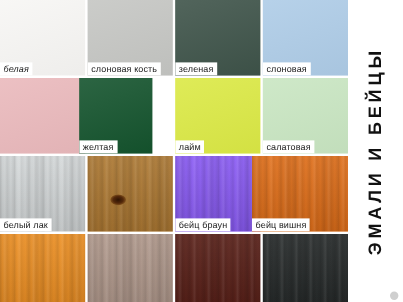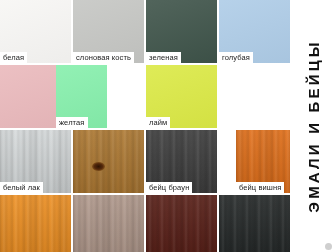--- a/index.html
+++ b/index.html
@@ -77,60 +77,64 @@
     border-radius:50%;
     background:#cfcfcf;
   }
 </style>
 </head>
 <body>
 
 <div id="root">
 
   <div id="grid">
-      <div class="swatch" style="left: 0px; top: 0px; width: 71px; height: 63px; background-color: rgb(247, 246, 244);">
+      <div class="swatch" style="left: 0px; top: 0px; width: 71px; height: 63px; background-color: rgb(247, 246, 244); font-style: italic;">
         <div class="tex" style="background: linear-gradient(160deg, rgba(255, 255, 255, 0.1), rgba(0, 0, 0, 0.035));"></div>
         <div class="label">белая</div>
       </div>
       <div class="swatch" style="left: 73px; top: 0px; width: 71px; height: 63px; background-color: rgb(197, 198, 195);">
         <div class="tex" style="background: linear-gradient(160deg, rgba(255, 255, 255, 0.1), rgba(0, 0, 0, 0.035));"></div>
         <div class="label">слоновая кость</div>
       </div>
       <div class="swatch" style="left: 146px; top: 0px; width: 71px; height: 63px; background-color: rgb(62, 83, 73);">
         <div class="tex" style="background: linear-gradient(160deg, rgba(255, 255, 255, 0.1), rgba(0, 0, 0, 0.035));"></div>
         <div class="label">зеленая</div>
       </div>
       <div class="swatch" style="left: 219px; top: 0px; width: 71px; height: 63px; background-color: rgb(174, 204, 231);">
         <div class="tex" style="background: linear-gradient(160deg, rgba(255, 255, 255, 0.1), rgba(0, 0, 0, 0.035));"></div>
-        <div class="label">голубая</div>
+        <div class="label">слоновая</div>
       </div>
       <div class="swatch" style="left: 0px; top: 65px; width: 71px; height: 63px; background-color: rgb(234, 185, 188);">
         <div class="tex" style="background: linear-gradient(160deg, rgba(255, 255, 255, 0.1), rgba(0, 0, 0, 0.035));"></div>
       </div>
-      <div class="swatch" style="left: 56px; top: 65px; width: 51px; height: 63px; background-color: #86efac;">
+      <div class="swatch" style="left: 66px; top: 65px; width: 61px; height: 63px; background-color: #14532d;">
         <div class="tex" style="background: linear-gradient(160deg, rgba(255, 255, 255, 0.1), rgba(0, 0, 0, 0.035));"></div>
         <div class="label">желтая</div>
       </div>
       <div class="swatch" style="left: 146px; top: 65px; width: 71px; height: 63px; background-color: rgb(219, 233, 69); padding-left: 24px;">
         <div class="tex" style="background: linear-gradient(160deg, rgba(255, 255, 255, 0.1), rgba(0, 0, 0, 0.035));"></div>
         <div class="label">лайм</div>
+      </div>
+      <div class="swatch" style="left: 219px; top: 65px; width: 71px; height: 63px; background-color: rgb(201, 230, 194);">
+        <div class="tex" style="background: linear-gradient(160deg, rgba(255, 255, 255, 0.1), rgba(0, 0, 0, 0.035));"></div>
+        <div class="label">салатовая</div>
       </div>
       <div class="swatch" style="left: 0px; top: 130px; width: 71px; height: 63px; background-color: rgb(215, 219, 220); padding-left: 36px;">
         <div class="tex" style="background: repeating-linear-gradient(90deg, rgba(0, 0, 0, 0.1) 0px, rgba(0, 0, 0, 0) 2px, rgba(255, 255, 255, 0.07) 4px, rgba(0, 0, 0, 0.06) 6px, rgba(0, 0, 0, 0) 9px, rgba(0, 0, 0, 0.09) 12px), repeating-linear-gradient(90deg, rgba(0, 0, 0, 0.06) 0px, rgba(0, 0, 0, 0) 17px, rgba(0, 0, 0, 0.05) 31px), linear-gradient(rgba(255, 255, 255, 0.08), rgba(0, 0, 0, 0.1));"></div>
         <div class="label">белый лак</div>
       </div>
       <div class="swatch" style="left: 73px; top: 130px; width: 71px; height: 63px; background-color: rgb(176, 123, 52);">
         <div class="tex" style="background: repeating-linear-gradient(90deg, rgba(0, 0, 0, 0.1) 0px, rgba(0, 0, 0, 0) 2px, rgba(255, 255, 255, 0.07) 4px, rgba(0, 0, 0, 0.06) 6px, rgba(0, 0, 0, 0) 9px, rgba(0, 0, 0, 0.09) 12px), repeating-linear-gradient(90deg, rgba(0, 0, 0, 0.06) 0px, rgba(0, 0, 0, 0) 17px, rgba(0, 0, 0, 0.05) 31px), linear-gradient(rgba(255, 255, 255, 0.08), rgba(0, 0, 0, 0.1));"></div>
         <div style="position: absolute; left: 19px; top: 32px; width: 13px; height: 9px; border-radius: 50%; background: radial-gradient(rgb(46, 20, 3) 0%, rgb(83, 40, 11) 45%, rgb(138, 90, 32) 75%, rgba(138, 90, 32, 0) 100%);"></div>
       </div>
-      <div class="swatch" style="left: 146px; top: 130px; width: 71px; height: 63px; background-color: #404040;">
+      <div class="swatch" style="left: 146px; top: 130px; width: 71px; height: 63px; background-color: #8b5cf6;">
         <div class="tex" style="background: repeating-linear-gradient(90deg, rgba(0, 0, 0, 0.1) 0px, rgba(0, 0, 0, 0) 2px, rgba(255, 255, 255, 0.07) 4px, rgba(0, 0, 0, 0.06) 6px, rgba(0, 0, 0, 0) 9px, rgba(0, 0, 0, 0.09) 12px), repeating-linear-gradient(90deg, rgba(0, 0, 0, 0.06) 0px, rgba(0, 0, 0, 0) 17px, rgba(0, 0, 0, 0.05) 31px), linear-gradient(rgba(255, 255, 255, 0.08), rgba(0, 0, 0, 0.1));"></div>
         <div class="label">бейц браун</div>
       </div>
-      <div class="swatch" style="left: 236px; top: 130px; width: 84px; height: 63px; background-color: rgb(226, 112, 26);">
+      <div class="swatch" style="left: 210px; top: 130px; width: 84px; height: 63px; background-color: rgb(226, 112, 26);">
         <div class="tex" style="background: repeating-linear-gradient(90deg, rgba(0, 0, 0, 0.1) 0px, rgba(0, 0, 0, 0) 2px, rgba(255, 255, 255, 0.07) 4px, rgba(0, 0, 0, 0.06) 6px, rgba(0, 0, 0, 0) 9px, rgba(0, 0, 0, 0.09) 12px), repeating-linear-gradient(90deg, rgba(0, 0, 0, 0.06) 0px, rgba(0, 0, 0, 0) 17px, rgba(0, 0, 0, 0.05) 31px), linear-gradient(rgba(255, 255, 255, 0.08), rgba(0, 0, 0, 0.1));"></div>
         <div class="label">бейц вишня</div>
       </div>
       <div class="swatch" style="left: 0px; top: 195px; width: 71px; height: 63px; background-color: rgb(239, 145, 36);">
         <div class="tex" style="background: repeating-linear-gradient(90deg, rgba(0, 0, 0, 0.1) 0px, rgba(0, 0, 0, 0) 2px, rgba(255, 255, 255, 0.07) 4px, rgba(0, 0, 0, 0.06) 6px, rgba(0, 0, 0, 0) 9px, rgba(0, 0, 0, 0.09) 12px), repeating-linear-gradient(90deg, rgba(0, 0, 0, 0.06) 0px, rgba(0, 0, 0, 0) 17px, rgba(0, 0, 0, 0.05) 31px), linear-gradient(rgba(255, 255, 255, 0.08), rgba(0, 0, 0, 0.1));"></div>
       </div>
       <div class="swatch" style="left: 73px; top: 195px; width: 71px; height: 63px; background-color: rgb(178, 154, 141);">
         <div class="tex" style="background: repeating-linear-gradient(90deg, rgba(0, 0, 0, 0.1) 0px, rgba(0, 0, 0, 0) 2px, rgba(255, 255, 255, 0.07) 4px, rgba(0, 0, 0, 0.06) 6px, rgba(0, 0, 0, 0) 9px, rgba(0, 0, 0, 0.09) 12px), repeating-linear-gradient(90deg, rgba(0, 0, 0, 0.06) 0px, rgba(0, 0, 0, 0) 17px, rgba(0, 0, 0, 0.05) 31px), linear-gradient(rgba(255, 255, 255, 0.08), rgba(0, 0, 0, 0.1));"></div>
       </div>
       <div class="swatch" style="left: 146px; top: 195px; width: 71px; height: 63px; background-color: rgb(90, 32, 24);">

